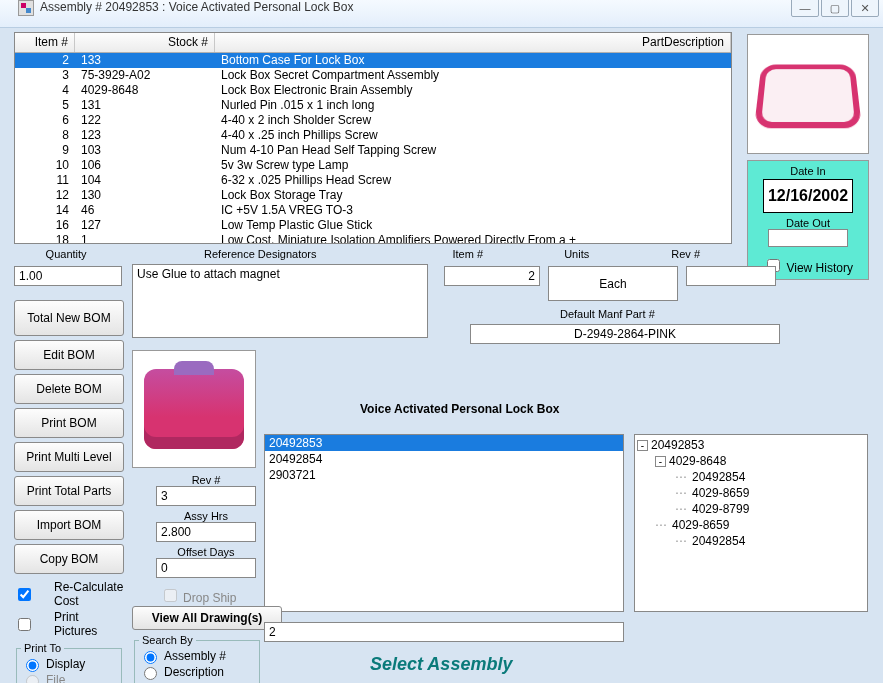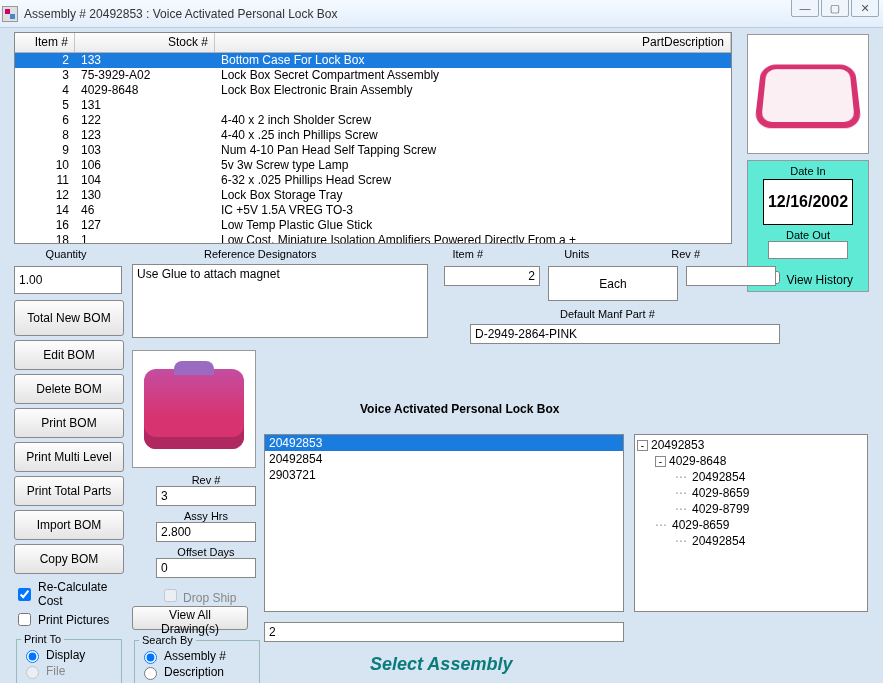--- a/index.html
+++ b/index.html
@@ -1,19 +1,19 @@
 <!DOCTYPE html>
 <html><head>
 <meta charset="utf-8">
 <style>
 * { box-sizing: border-box; font-family: "Segoe UI", Tahoma, sans-serif; font-size: 12px; }
 body { margin: 0; background: #d7e4f2; width: 883px; height: 683px; position: relative; overflow: hidden; }
 
 
-.titlebar { height: 28px; background: linear-gradient(#f5faff,#e3eefb); border-bottom: 1px solid #b8cde2; display: flex; align-items: center; padding: 0 2px; }
+.titlebar { height: 28px; background: linear-gradient(#f5faff,#e3eefb); border-bottom: 1px solid #b8cde2; display: flex; padding: 0 18px; }
 .titlebar .appicon { width: 16px; height: 16px; background: #e0e0e0; border: 1px solid #999; margin-right: 6px; position: relative; }
 .titlebar .appicon::before, .titlebar .appicon::after { content:""; position:absolute; background:#c06; }
 .titlebar .appicon::before { left:2px; top:2px; width:5px; height:5px; }
 .titlebar .appicon::after { right:2px; bottom:2px; width:5px; height:5px; background:#48c; }
 .titlebar .title { flex: 1; color: #333; }
 .winbtns { position: absolute; right: 4px; top: -1px; display: flex; gap: 2px; }
 .winbtn { width: 28px; height: 18px; border: 1px solid #9ab; background: #eef5fc; border-radius: 0 0 2px 2px; display:flex; align-items:center; justify-content:center; color:#555; font-size:11px; }
 
 
 .grid-wrap { position: absolute; left: 14px; top: 32px; width: 718px; height: 212px; background: #fff; border: 1px solid #888; }
@@ -30,49 +30,49 @@
 .grid-row .c3 { flex: 1; padding-left: 6px; white-space: nowrap; overflow: hidden; }
 
 
 .img-panel { position: absolute; right: 14px; top: 34px; width: 122px; height: 120px; border: 1px solid #999; background: #fff; display:flex; align-items:center; justify-content:center; }
 .toy-open { width: 100px; height: 70px; position: relative; }
 .toy-open .rim { width: 100px; height: 70px; border: 6px solid #d73370; border-radius: 16px; background: #fbeff3; transform: perspective(200px) rotateX(25deg); }
 
 
 .date-panel { position: absolute; right: 14px; top: 160px; width: 122px; border: 1px solid #999; padding: 4px; text-align: center; background: #5eead4; }
 .date-panel label { display: block; font-size: 11px; }
-.date-in { border: 1px solid #000; background: #fff; font-weight: bold; font-size: 16px; padding: 13px 4px; display: inline-block; margin: 2px 0 4px; }
+.date-in { border: 1px solid #000; background: #fff; font-weight: bold; font-size: 16px; padding: 7px 4px; display: inline-block; margin: 2px 0 4px; }
 .date-out { width: 80px; height: 18px; border: 1px solid #888; background: #fff; display: inline-block; }
 .viewhist { margin-top: 6px; }
 
 
 .mid-labels { position: absolute; top: 248px; left: 14px; right: 150px; display: flex; }
 .lbl { text-align: center; font-size: 11px; }
 .lbl.qty { width: 110px; }
 .lbl.ref { width: 300px; }
 .lbl.item { width: 100px; margin-left: 18px; }
 .lbl.units { width: 130px; }
 .lbl.rev { width: 100px; }
 
 
-.qty-input { position: absolute; left: 14px; top: 266px; width: 108px; height: 28px; }
+.qty-input { position: absolute; left: 14px; top: 266px; width: 108px; height: 20px; }
 .ref-box { position: absolute; left: 132px; top: 264px; width: 296px; height: 74px; border: 1px solid #888; background: #fff; padding: 2px 4px; overflow-y: scroll; }
 .item-input { position: absolute; left: 444px; top: 266px; width: 96px; height: 20px; text-align: right; }
 .units-input { position: absolute; left: 548px; top: 266px; width: 130px; height: 35px; text-align: center; }
 .rev-input-top { position: absolute; left: 686px; top: 266px; width: 90px; height: 20px; }
 
 
 .manf-label { position: absolute; left: 560px; top: 308px; font-size: 11px; text-align: left; width: 200px; }
-.manf-input { position: absolute; left: 470px; top: 324px; width: 310px; height: 20px; }
+.manf-input { position: absolute; left: 470px; top: 324px; width: 310px; height: 20px; text-align: center; }
 
 
 .btn-col { position: absolute; left: 14px; top: 300px; width: 110px; }
 .btn-col button { width: 100%; height: 30px; margin-bottom: 4px; background: linear-gradient(#fdfdfd,#e4e4e4); border: 1px solid #8a8a8a; border-radius: 3px; }
 .btn-col button.tall { height: 36px; }
-.check-row { display: flex; align-items: center; gap: 4px; margin-top: 2px; font-size: 11px; }
+.check-row { display: flex; align-items: center; gap: 20px; margin-top: 2px; font-size: 11px; }
 .printto { border: 1px solid #9bb; margin-top: 4px; padding: 2px 4px 6px; position: relative; }
 .printto legend { font-size: 11px; padding: 0 3px; }
 .radio-row { display: flex; align-items: center; gap: 4px; font-size: 11px; }
 
 
 .thumb2 { position: absolute; left: 132px; top: 350px; width: 124px; height: 118px; border: 1px solid #999; background: #fff; display:flex; align-items:center; justify-content:center; }
 .toy-closed { width: 100px; height: 80px; background: linear-gradient(#c54da0,#d73370 60%); border-radius: 12px; position: relative; box-shadow: inset 0 -12px 0 #b02860; }
 .toy-closed::before { content:""; position:absolute; top:-8px; left:30px; width:40px; height:14px; background:#9a6bc0; border-radius: 8px 8px 0 0; }
 
 
@@ -92,21 +92,21 @@
 .tree .dots::before { content: "⋯"; color: #999; margin-right: 3px; letter-spacing: 2px; }
 
 
 .smfield { position: absolute; width: 100px; }
 .smfield label { display: block; text-align: center; font-size: 11px; }
 .smfield input { width: 100%; height: 20px; }
 .rev2 { left: 156px; top: 474px; }
 .assyh { left: 156px; top: 510px; }
 .offd { left: 156px; top: 546px; }
 .ds-row { position: absolute; left: 160px; top: 586px; font-size: 11px; color: #888; }
-.viewdraw { position: absolute; left: 132px; top: 606px; width: 116px; height: 24px; background: linear-gradient(#fdfdfd,#e4e4e4); border: 1px solid #8a8a8a; border-radius: 3px; font-weight: normal; }
+.viewdraw { position: absolute; left: 132px; top: 606px; width: 150px; height: 24px; background: linear-gradient(#fdfdfd,#e4e4e4); border: 1px solid #8a8a8a; border-radius: 3px; font-weight: bold; }
 
 
 .searchby { position: absolute; left: 132px; top: 634px; width: 126px; border: 1px solid #9bb; padding: 2px 4px 4px; }
 .searchby legend { font-size: 11px; padding: 0 3px; }
 .search-input { position: absolute; left: 264px; top: 622px; width: 360px; height: 20px; }
 .select-assy { position: absolute; left: 370px; top: 654px; font-weight: bold; font-size: 18px; color: #0a7a7a; font-style: italic; }
 
 input[type=text] { border: 1px solid #888; background: #fff; padding: 1px 4px; }
 </style>
 </head>
@@ -140,20 +140,21 @@
         <span class="c3">Lock Box Secret Compartment Assembly</span>
       </div>
       <div class="grid-row">
         <span class="c1">4</span>
         <span class="c2">4029-8648</span>
         <span class="c3">Lock Box Electronic Brain Assembly</span>
       </div>
       <div class="grid-row">
         <span class="c1">5</span>
         <span class="c2">131</span>
+        <span class="c3">Nurled Pin .015 x 1 inch long</span>
       </div>
       <div class="grid-row">
         <span class="c1">6</span>
         <span class="c2">122</span>
         <span class="c3">4-40 x 2 inch Sholder Screw</span>
       </div>
       <div class="grid-row">
         <span class="c1">8</span>
         <span class="c2">123</span>
         <span class="c3">4-40 x .25 inch Phillips Screw</span>

